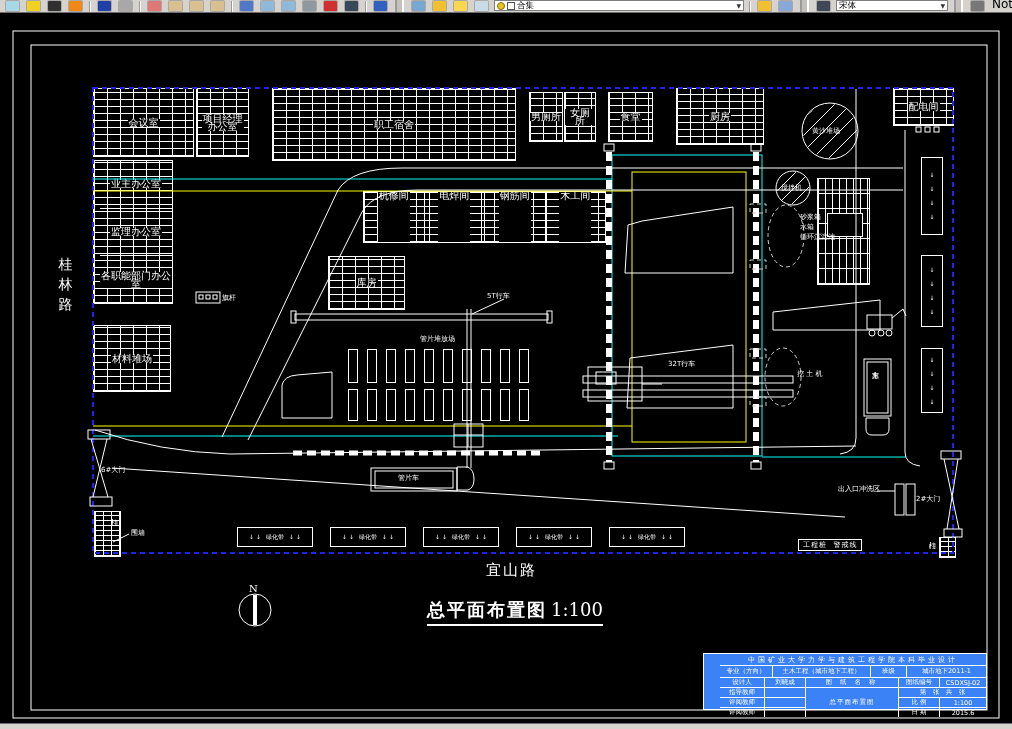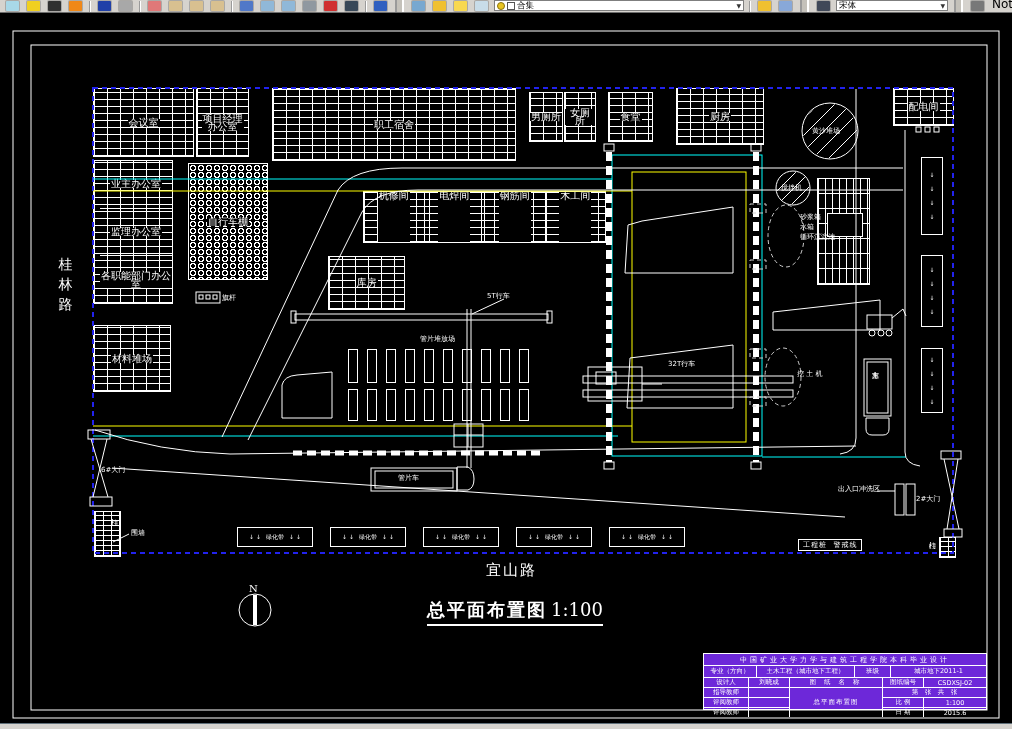--- a/index.html
+++ b/index.html
@@ -58,21 +58,21 @@
   
   #left-road{position:absolute;left:57px;top:246px;color:#fff;font-size:14px;letter-spacing:20px;z-index:6;}
   #bottom-road{position:absolute;left:486px;top:561px;color:#fff;font-size:15px;letter-spacing:2px;z-index:6;}
   #drawing-title{position:absolute;left:427px;top:598px;z-index:6;color:#fff;border-bottom:2px solid #fff;padding-bottom:2px;display:flex;align-items:baseline;}
   #drawing-title .cn{font-weight:bold;font-size:18px;letter-spacing:2px;}
   #drawing-title .sc{font-size:18px;font-family:"DejaVu Serif",serif;margin-left:4px;}
   #north-n{position:absolute;left:249px;top:583px;color:#fff;font-size:10px;font-family:"DejaVu Serif",serif;z-index:6;}
 
   
   #titleblock{position:absolute;left:703px;top:653px;width:284px;height:57px;border:1px solid #fff;
-    box-sizing:border-box;color:#fff;background:#6d28d9;display:flex;flex-direction:column;font-size:6.5px;z-index:7;}
+    box-sizing:border-box;color:#fff;background:#3b82f6;display:flex;flex-direction:column;font-size:6.5px;z-index:7;padding-left:16px;}
   #titleblock .r1{height:11px;flex:none;display:flex;align-items:center;justify-content:center;letter-spacing:3px;font-size:7px;}
   #titleblock .r2{height:11px;flex:none;display:flex;border-top:1px solid #fff;}
   #titleblock .c{display:flex;align-items:center;justify-content:center;border-left:1px solid #fff;box-sizing:border-box;overflow:hidden;white-space:nowrap;}
   #titleblock .c:first-child{border-left:none;}
   #titleblock .main{flex:1;display:flex;border-top:1px solid #fff;}
   #titleblock .colL{width:44px;display:flex;flex-direction:column;}
   #titleblock .colV{width:40px;display:flex;flex-direction:column;border-left:1px solid #fff;}
   #titleblock .colL .cell,#titleblock .colV .cell{flex:1;display:flex;align-items:center;justify-content:center;border-top:1px solid #fff;white-space:nowrap;overflow:hidden;}
   #titleblock .colL .cell:first-child,#titleblock .colV .cell:first-child{border-top:none;}
   #titleblock .colN{width:92px;display:flex;flex-direction:column;border-left:1px solid #fff;}
@@ -171,23 +171,20 @@
         <div class="cell">
           <span class="lb">监理办公室</span>
         </div>
         <div class="cell">
           <span class="lb">各职能部门办公室</span>
         </div>
       </div>
       <div class="bld hatch-brick" style="left: 93px; top: 325px; width: 78px; height: 67px;">
         <span class="lb">材料堆场</span>
       </div>
-      <div class="bld hatch-hex" style="left: 188px; top: 163px; width: 80px; height: 117px;">
-        <span class="lb">自行车棚</span>
-      </div>
       <div class="bld hatch-brick" style="left: 328px; top: 256px; width: 77px; height: 54px;">
         <span class="lb">库房</span>
       </div>
       <div class="bld hatch-brick stackrow" style="left: 363px; top: 191px; width: 243px; height: 52px;">
         <div class="cell">
           <span class="lb">机修间</span>
         </div>
         <div class="cell">
           <span class="lb">电焊间</span>
         </div>

